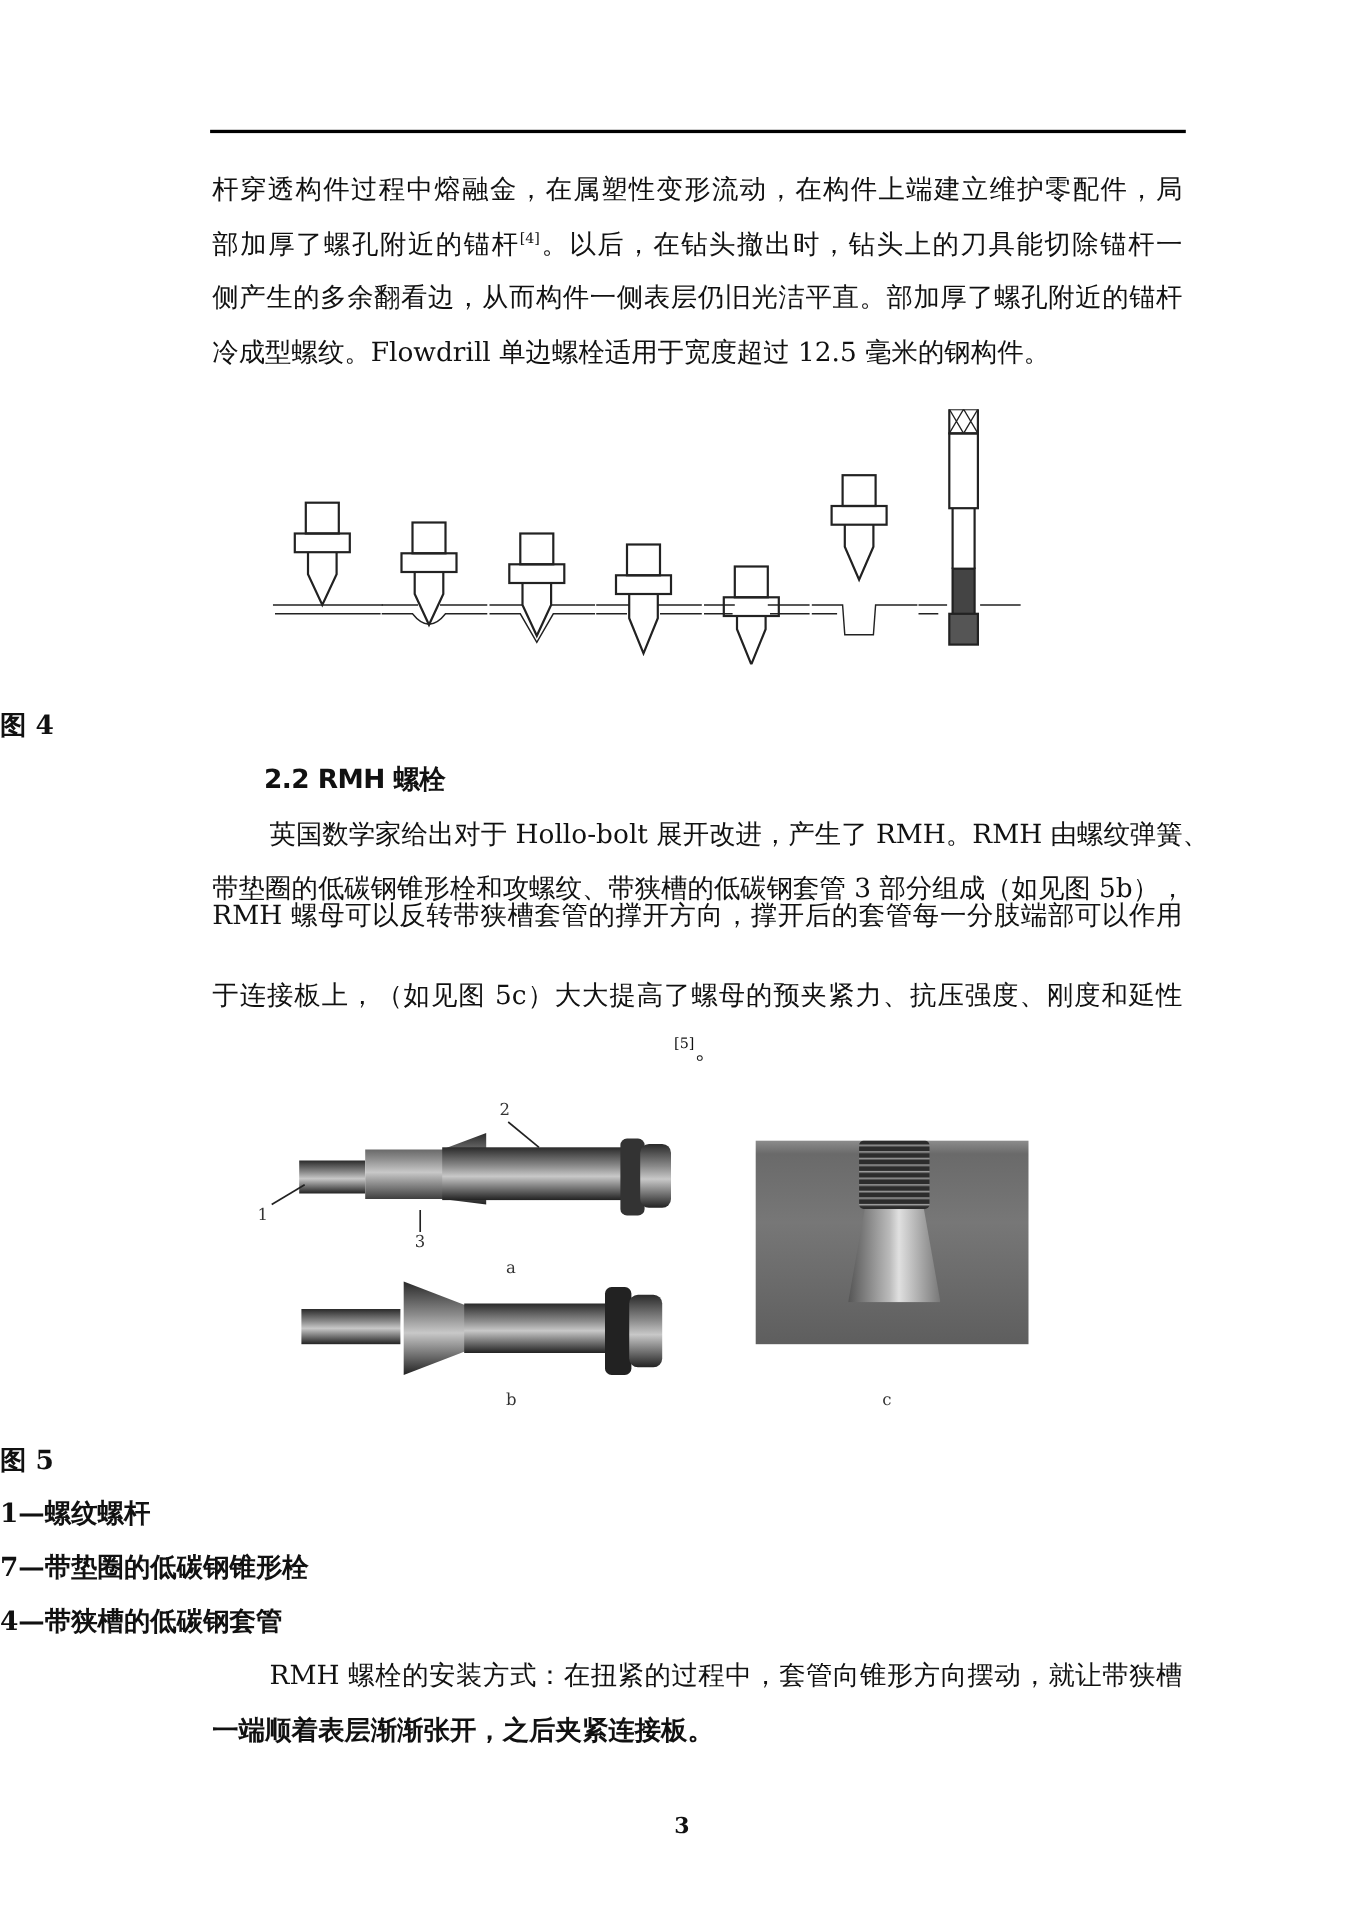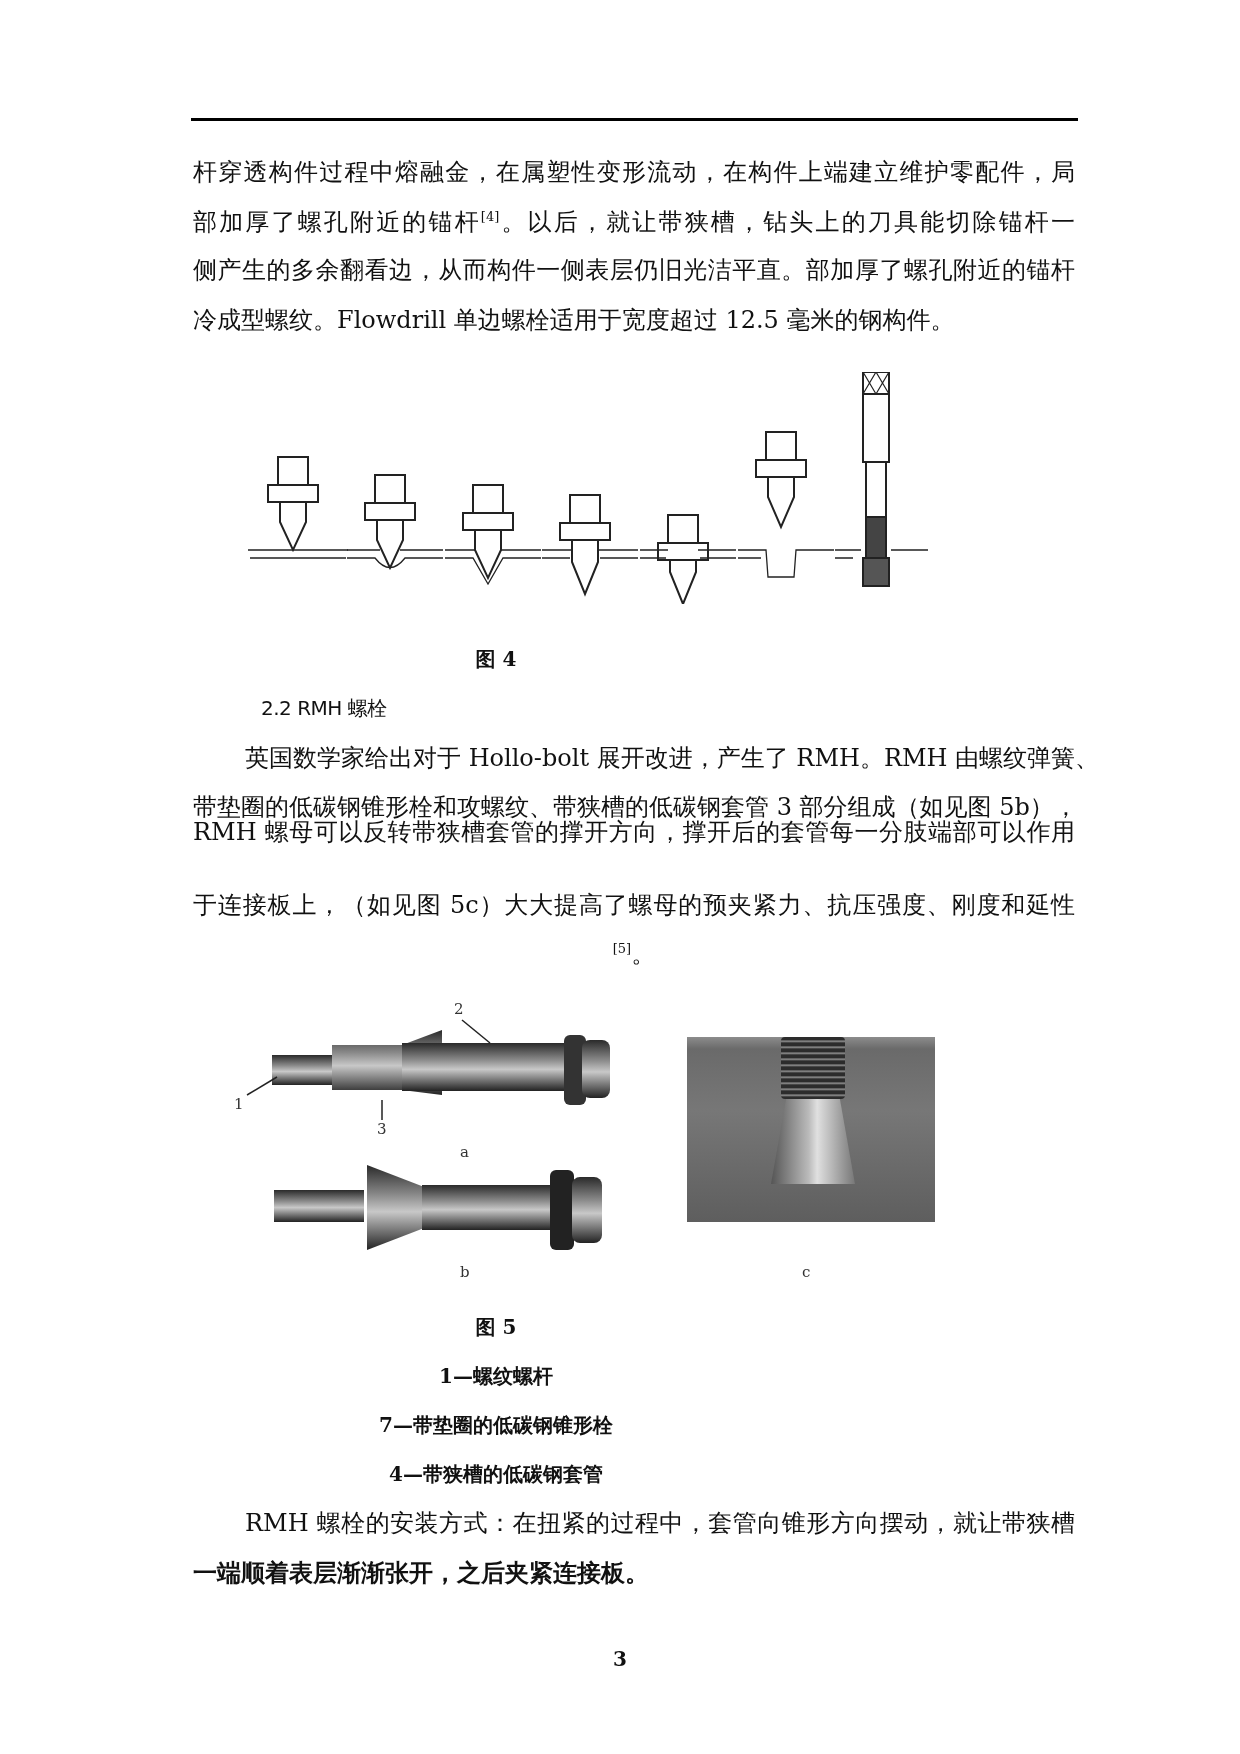--- a/index.html
+++ b/index.html
@@ -8,38 +8,38 @@
   .rule { position: absolute; left: 191px; top: 118px; width: 887px; height: 3px; background: #000; }
   .para { position: absolute; left: 193px; width: 882px; font-size: 24px; }
   .line { position: absolute; left: 0; width: 882px; height: 30px; line-height: 30px;
           white-space: nowrap; text-align: justify; text-align-last: justify; }
   .line.last { text-align-last: left; }
   .line.indent { left: 52px; width: 830px; }
   .line.center { text-align: center; text-align-last: center; }
   sup { font-size: 13px; vertical-align: 9px; line-height: 0; }
   .fig4 { position: absolute; left: 248px; top: 372px; width: 680px; height: 232px; }
   .fig5 { position: absolute; left: 232px; top: 995px; width: 760px; height: 290px; }
-  .caption { position: absolute; left: 0; width: 992px; text-align: center;
-             font-size: 20px; font-weight: bold; line-height: 26px;
+  .caption { position: absolute; left: 0; width: 992px; 
+             font-size: 24px; font-weight: bold; line-height: 26px;
              font-family: "DejaVu Serif", serif; }
-  .heading { position: absolute; left: 261px; top: 693px; font-size: 20px; font-weight: normal;
+  .heading { position: absolute; left: 240px; top: 693px; font-size: 24px; font-weight: bold;
              font-family: "DejaVu Sans", "Liberation Sans", sans-serif; line-height: 30px; letter-spacing: -0.5px; }
   .pagenum { position: absolute; left: 0; width: 1240px; top: 1646px; text-align: center;
              font-size: 20px; font-weight: bold; line-height: 26px; }
   .fig-label { position: absolute; font-size: 15px; font-family: "DejaVu Serif", serif; color: #333; }
 </style>
 </head>
 <body>
 
 <div class="rule"></div>
 
 <div class="para" style="top:0;">
   <div class="line" style="top:157px;">杆穿透构件过程中熔融金，在属塑性变形流动，在构件上端建立维护零配件，局</div>
   <div class="line" style="top:207px;">
-    <span>部加厚了螺孔附近的锚杆</span><sup>[4]</sup><span>。以后，就让带狭槽，钻头上的刀具能切除锚杆一</span>
+    <span>部加厚了螺孔附近的锚杆</span><sup>[4]</sup><span>。以后，在钻头撤出时，钻头上的刀具能切除锚杆一</span>
   </div>
   <div class="line" style="top:255px;">侧产生的多余翻看边，从而构件一侧表层仍旧光洁平直。部加厚了螺孔附近的锚杆</div>
   <div class="line last" style="top:305px;">冷成型螺纹。Flowdrill 单边螺栓适用于宽度超过 12.5 毫米的钢构件。</div>
 </div>
 
 <svg class="fig4" viewBox="0 0 680 232" xmlns="http://www.w3.org/2000/svg">
   <g fill="none" stroke="#222" stroke-width="2">
 
     <g>
       <path d="M0 178 L100 178 M2 186 L98 186" stroke-width="1.3"></path>

